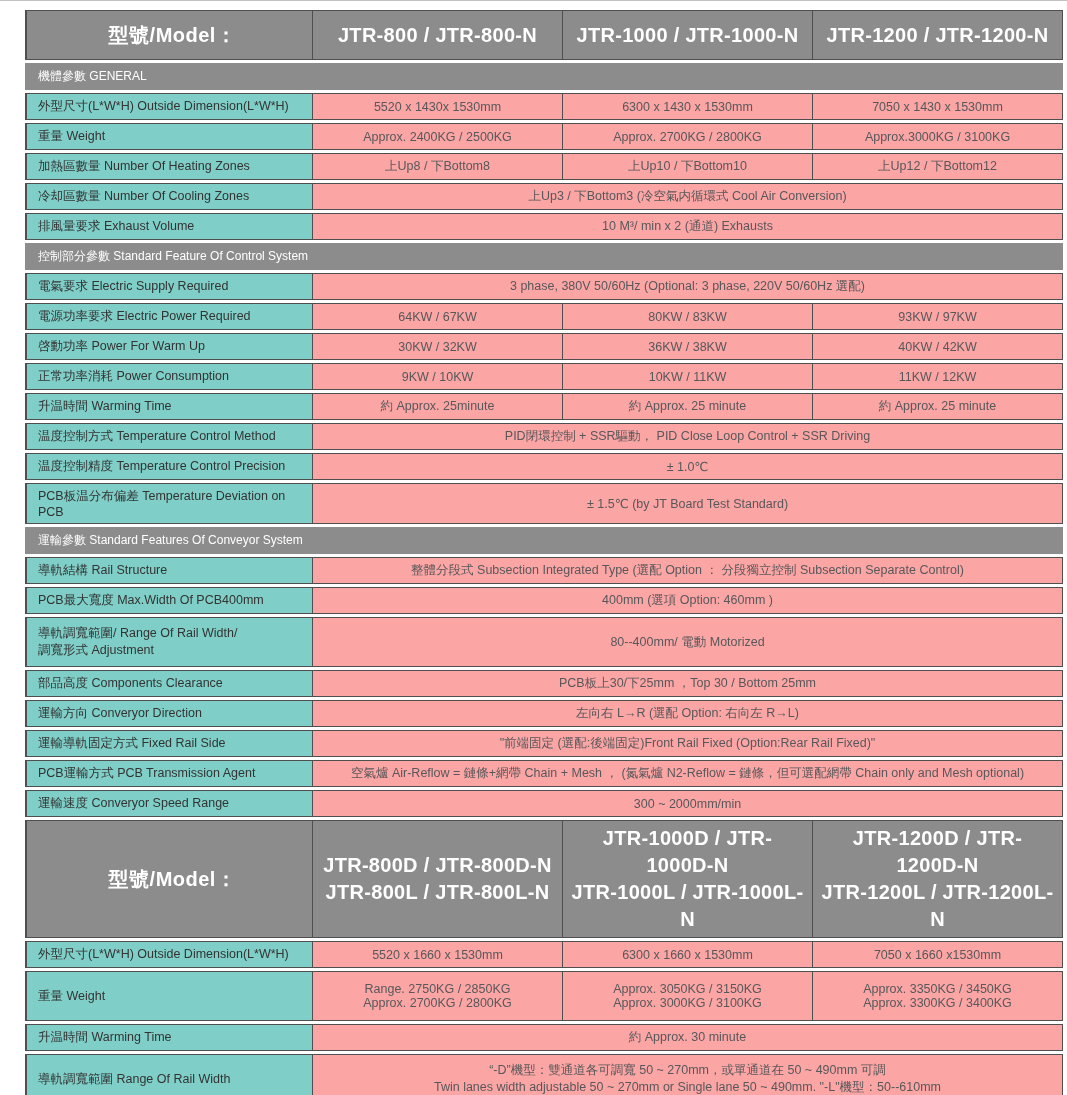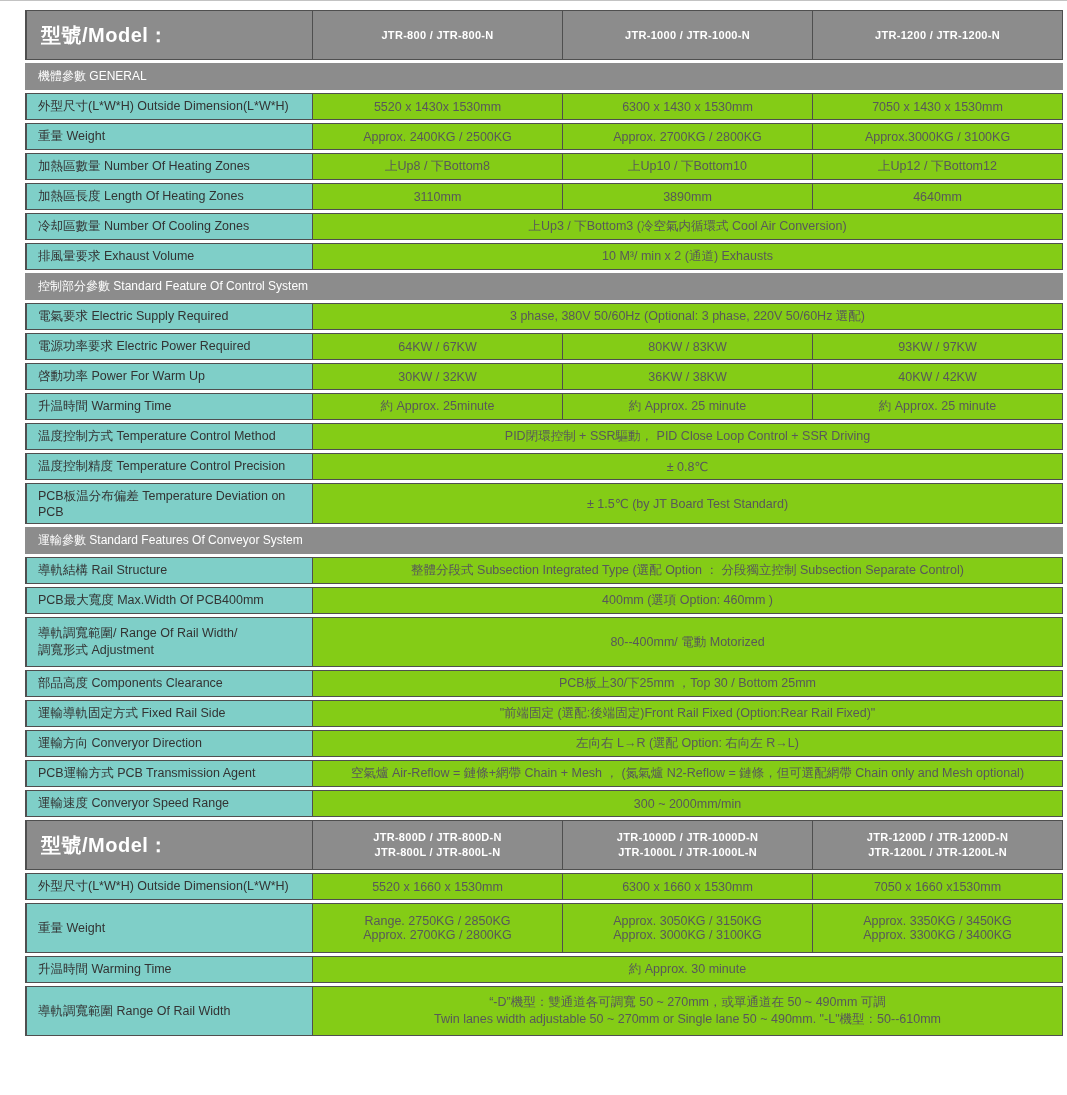--- a/index.html
+++ b/index.html
@@ -15,24 +15,24 @@
     width:1038px;table-layout:fixed;
   }
   td{
     border-top:1px solid #4f4f4f;border-bottom:1px solid #4f4f4f;
     border-right:1px solid #4f4f4f;
     font-size:12.5px;padding:4px 8px;vertical-align:middle;
     white-space:pre-line;overflow:hidden;
   }
   td.first{border-left:2px solid #4f4f4f;}
   .lbl{background:#7fcfc8;color:#333333;text-align:left;padding-left:11px;}
-  .val{background:#84cc16;color:#58585a;text-align:center;}
-  tr.hdr td{background:#8c8c8c;color:#ffffff;font-weight:bold;height:40px;}
+  .val{background:#fca5a5;color:#58585a;text-align:center;}
+  tr.hdr td{background:#8c8c8c;color:#ffffff;font-weight:bold;height:40px;text-align:center;}
   tr.hdr td.modelcell{font-size:20px;padding-left:14px;letter-spacing:0.5px;}
-  tr.hdr td.mname{font-size:11px;text-align:center;letter-spacing:0.3px;line-height:1.35;}
+  tr.hdr td.mname{font-size:20px;text-align:center;letter-spacing:0.3px;line-height:1.35;}
   tr.secrow td{
     background:#8c8c8c;color:#ffffff;font-size:12px;
     border-color:#8c8c8c;border-left:2px solid #8c8c8c;
     padding:4px 0;
   }
   .secflex{display:flex;align-items:flex-end;}
   .seclabel{width:282px;padding-left:11px;flex:0 0 auto;}
   .tall{height:40px;}
 </style>
 </head>
@@ -75,26 +75,20 @@
     <td class="val">Approx.3000KG / 3100KG</td>
   </tr>
 
   <tr>
     <td class="lbl first">加熱區數量   Number Of Heating Zones</td>
     <td class="val">上Up8 / 下Bottom8</td>
     <td class="val">上Up10 / 下Bottom10</td>
     <td class="val">上Up12 / 下Bottom12</td>
   </tr>
 
-  <tr>
-    <td class="lbl first">加熱區長度   Length Of Heating Zones</td>
-    <td class="val">3110mm</td>
-    <td class="val">3890mm</td>
-    <td class="val">4640mm</td>
-  </tr>
 
   <tr>
     <td class="lbl first">冷却區數量   Number Of Cooling Zones</td>
     <td class="val" colspan="3">上Up3 / 下Bottom3 (冷空氣内循環式 Cool Air Conversion)</td>
   </tr>
 
   <tr>
     <td class="lbl first">排風量要求   Exhaust Volume</td>
     <td class="val" colspan="3">10 M³/ min x 2 (通道) Exhausts</td>
   </tr>
@@ -115,37 +109,43 @@
     <td class="val">93KW / 97KW</td>
   </tr>
 
   <tr>
     <td class="lbl first">啓動功率  Power For Warm Up</td>
     <td class="val">30KW / 32KW</td>
     <td class="val">36KW / 38KW</td>
     <td class="val">40KW / 42KW</td>
   </tr>
 
+  <tr>
+    <td class="lbl first">正常功率消耗   Power Consumption</td>
+    <td class="val">9KW / 10KW</td>
+    <td class="val">10KW / 11KW</td>
+    <td class="val">11KW / 12KW</td>
+  </tr>
 
   <tr>
     <td class="lbl first">升温時間   Warming Time</td>
     <td class="val">約 Approx. 25minute</td>
     <td class="val">約 Approx. 25 minute</td>
     <td class="val">約 Approx. 25 minute</td>
   </tr>
 
 
   <tr>
     <td class="lbl first">温度控制方式   Temperature Control Method</td>
     <td class="val" colspan="3">PID閉環控制 + SSR驅動，  PID Close Loop Control + SSR Driving</td>
   </tr>
 
   <tr>
     <td class="lbl first">温度控制精度  Temperature Control Precision</td>
-    <td class="val" colspan="3">± 0.8℃</td>
+    <td class="val" colspan="3">± 1.0℃</td>
   </tr>
 
   <tr>
     <td class="lbl first">PCB板温分布偏差 Temperature Deviation on PCB</td>
     <td class="val" colspan="3">± 1.5℃  (by JT Board Test Standard)</td>
   </tr>
 
   <tr class="secrow">
     <td colspan="4" class="first"><div class="secflex"><span class="seclabel" style="width:auto">運輸參數   Standard Features Of Conveyor System</span></div></td>
   </tr>
@@ -165,27 +165,27 @@
 調寬形式            Adjustment</td>
     <td class="val tall" colspan="3">80--400mm/ 電動 Motorized</td>
   </tr>
 
   <tr>
     <td class="lbl first">部品高度   Components Clearance</td>
     <td class="val" colspan="3">PCB板上30/下25mm ，Top 30 / Bottom 25mm</td>
   </tr>
 
   <tr>
+    <td class="lbl first">運輸方向   Converyor Direction</td>
+    <td class="val" colspan="3">左向右   L→R     (選配 Option: 右向左  R→L)</td>
+  </tr>
+
+  <tr>
     <td class="lbl first">運輸導軌固定方式   Fixed Rail Side</td>
     <td class="val" colspan="3">"前端固定 (選配:後端固定)Front Rail Fixed (Option:Rear Rail Fixed)"</td>
-  </tr>
-
-  <tr>
-    <td class="lbl first">運輸方向   Converyor Direction</td>
-    <td class="val" colspan="3">左向右   L→R     (選配 Option: 右向左  R→L)</td>
   </tr>
 
   <tr>
     <td class="lbl first">PCB運輸方式   PCB Transmission Agent</td>
     <td class="val" colspan="3">空氣爐 Air-Reflow = 鏈條+網帶 Chain + Mesh ，  (氮氣爐 N2-Reflow = 鏈條，但可選配網帶 Chain only and Mesh optional)</td>
   </tr>
 
 
   <tr>
     <td class="lbl first">運輸速度   Converyor Speed Range</td>

